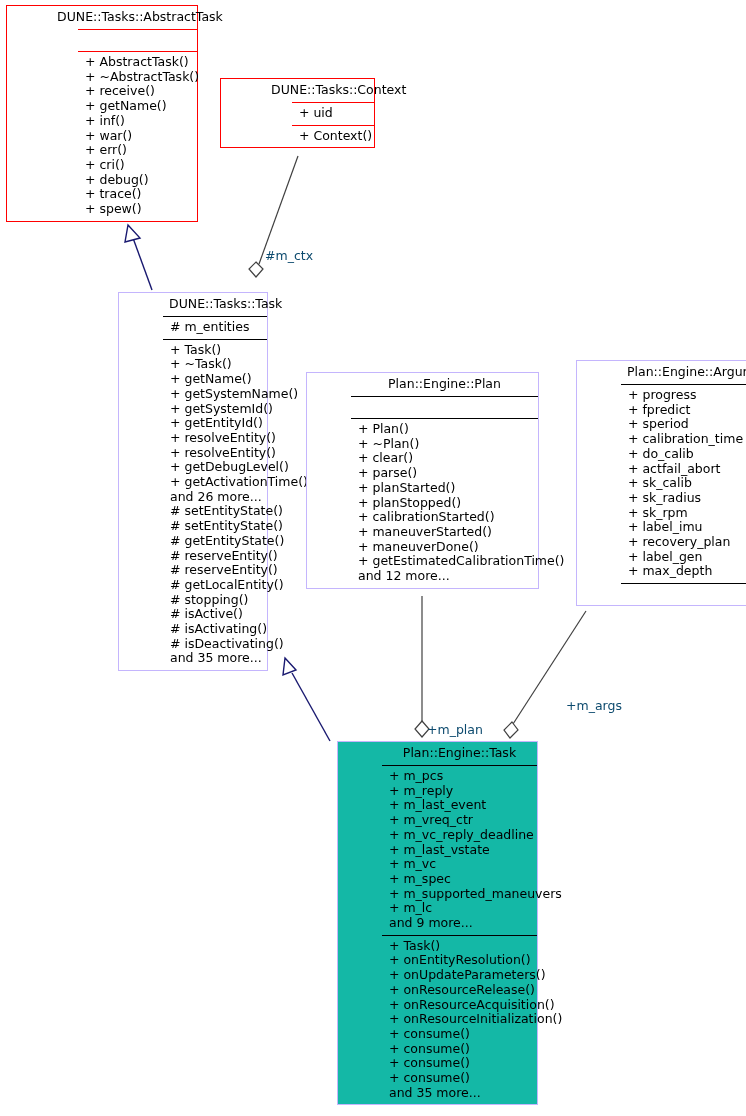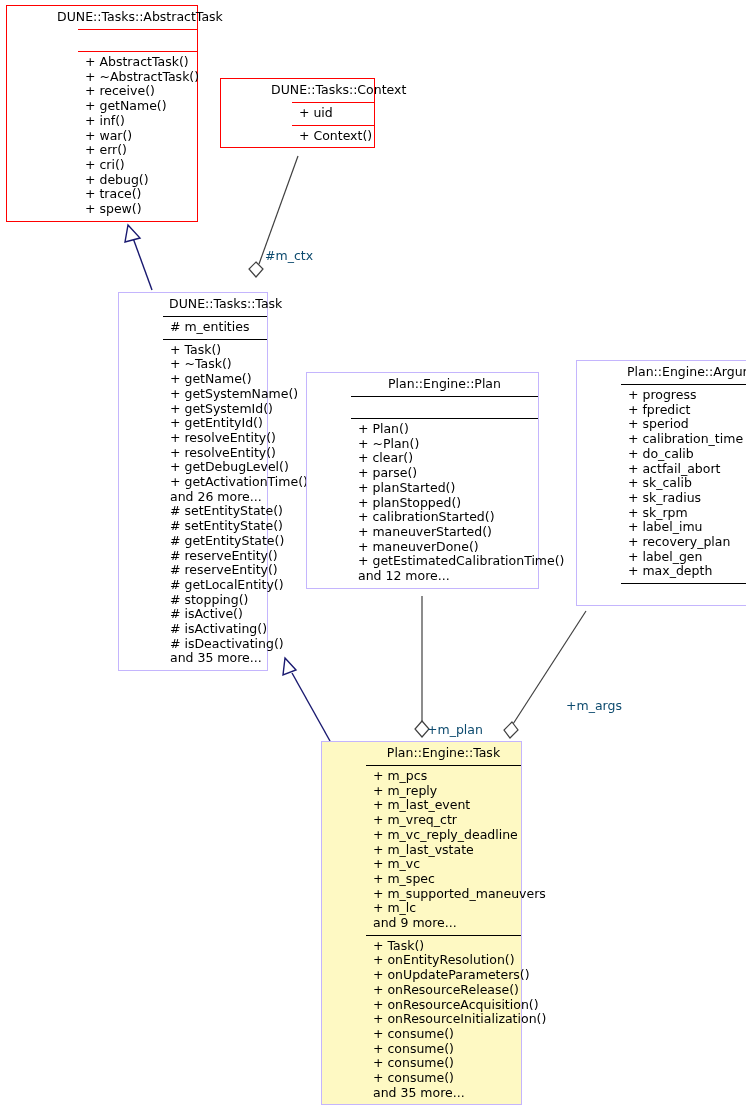--- a/index.html
+++ b/index.html
@@ -27,21 +27,22 @@
     position: absolute;
     box-sizing: border-box;
     background: #ffffff;
     border: 1px solid #c4b5fd;
     padding-left: 44px;
   }
   .node.red {
     border-color: #ff0000;
   }
   .node.filled {
-    background: #fef9c3;
+    background: #14b8a6;
+    margin-left: 16px;
   }
   .compartment {
     box-sizing: border-box;
   }
   .compartment + .compartment {
     border-top: 1px solid #000000;
   }
   .node.red .compartment + .compartment {
     border-top: 1px solid #ff0000;
     margin-left: 27px;

